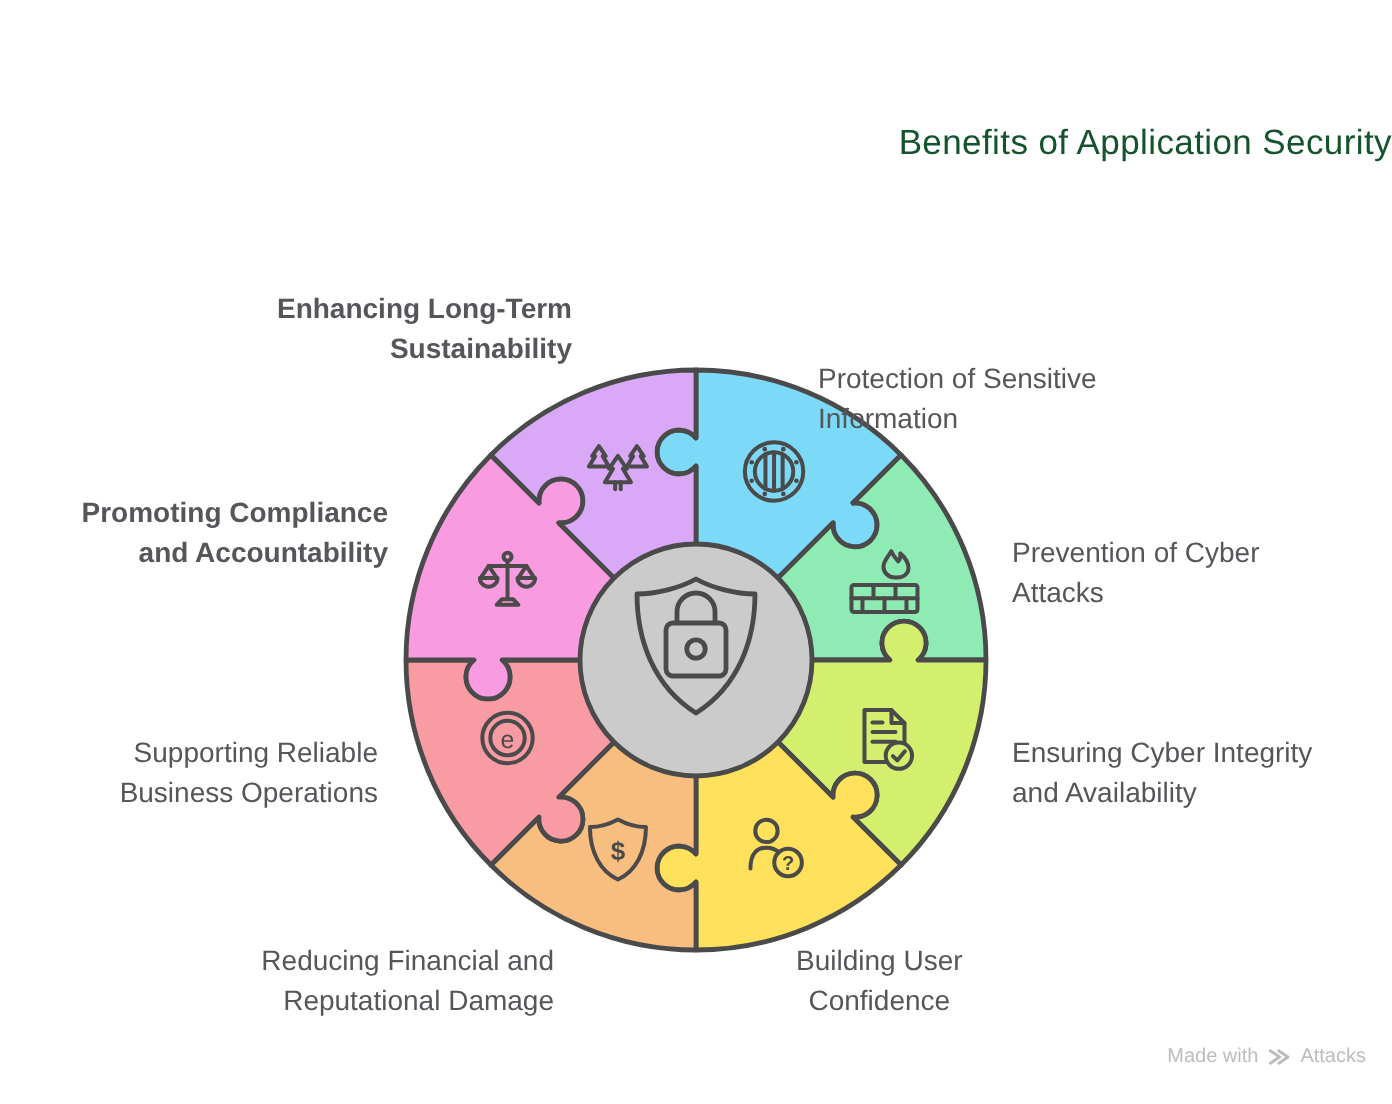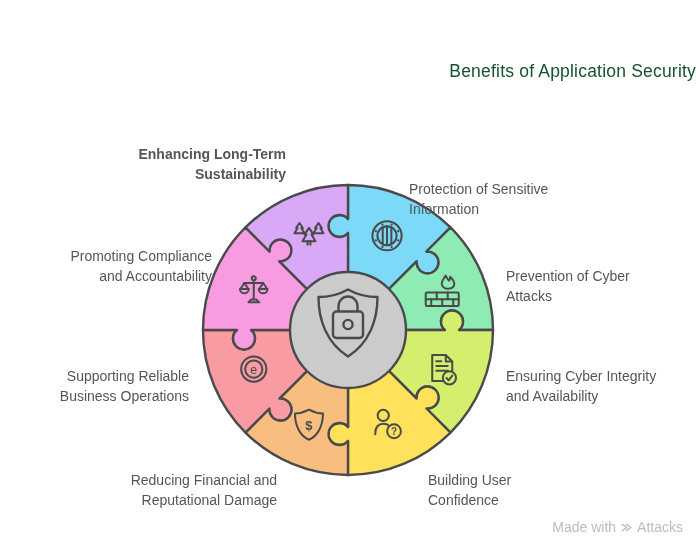--- a/index.html
+++ b/index.html
@@ -12,21 +12,21 @@
     font-size:17.5px;color:#14532d;letter-spacing:.2px;
   }
   .seg-label{
     position:absolute;font-size:14px;line-height:20px;color:#54565a;
     white-space:pre-line;
   }
   .seg-label.right{text-align:right;}
   svg.diagram{position:absolute;left:0;top:0;}
   .watermark{
     position:absolute;right:13px;bottom:17px;display:flex;align-items:center;gap:4px;
-    font-size:14px;color:#bcbcbc;
+    font-size:10px;color:#bcbcbc;
   }
   .watermark svg{display:block;}
 </style>
 </head>
 <body>
 
 <div class="page">
   <div class="page-title">Benefits of Application Security</div>
   <svg class="diagram" id="diagram-svg" width="696" height="552" viewBox="0 0 696 552">
       <g stroke="#4A4A4A" stroke-width="2.4" fill="none" stroke-linejoin="round" stroke-linecap="round">
@@ -121,27 +121,27 @@
 </g>
       </g>
     </svg>
   <div id="labels">
       <div class="seg-label" style="top: 144px; left: 409px; margin-top: 35px;">Protection of Sensitive
 Information</div>
       <div class="seg-label" style="top: 246px; left: 506px; margin-top: 20px;">Prevention of Cyber
 Attacks</div>
       <div class="seg-label" style="top: 366px; left: 506px;">Ensuring Cyber Integrity
 and Availability</div>
-      <div class="seg-label" style="top: 470px; left: 428px;">Building User
+      <div class="seg-label" style="top: 470px; left: 398px; text-align: center;">Building User
 Confidence</div>
       <div class="seg-label right" style="top: 470px; right: 419px;">Reducing Financial and
 Reputational Damage</div>
       <div class="seg-label right" style="top: 366px; right: 507px;">Supporting Reliable
 Business Operations</div>
-      <div class="seg-label right" style="top: 246px; right: 484px;">Promoting Compliance
+      <div class="seg-label right" style="top: 246px; right: 502px; font-weight: bold;">Promoting Compliance
 and Accountability</div>
       <div class="seg-label right" style="top: 144px; right: 410px; font-weight: bold;">Enhancing Long-Term
 Sustainability</div>
     </div>
   <div class="watermark">
     <span>Made with</span>
     <svg width="13" height="13" viewBox="0 0 13 13">
       <path d="M2.2 3.4 L6.8 6.5 L2.2 9.6" fill="none" stroke="#bcbcbc" stroke-width="1.5" stroke-linecap="round" stroke-linejoin="round"></path>
       <path d="M6.4 3.4 L11 6.5 L6.4 9.6" fill="none" stroke="#bcbcbc" stroke-width="1.5" stroke-linecap="round" stroke-linejoin="round"></path>
     </svg>

